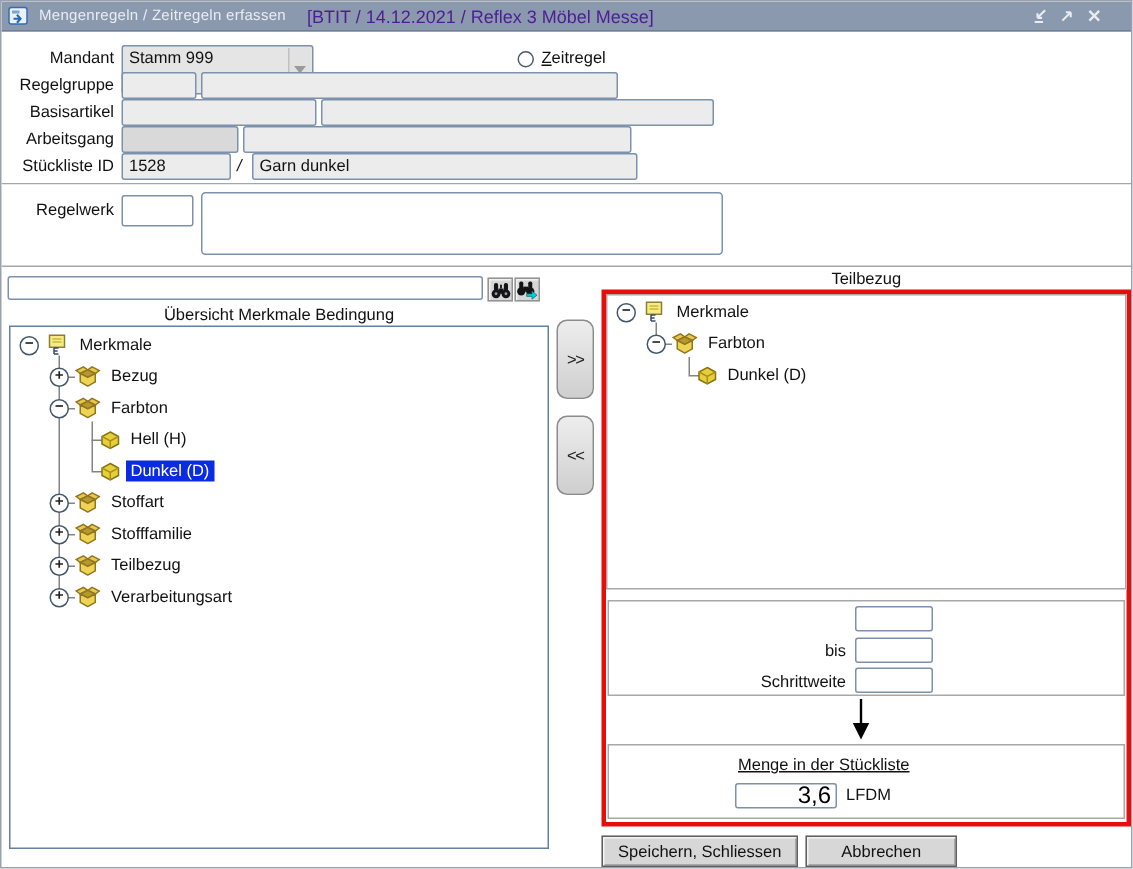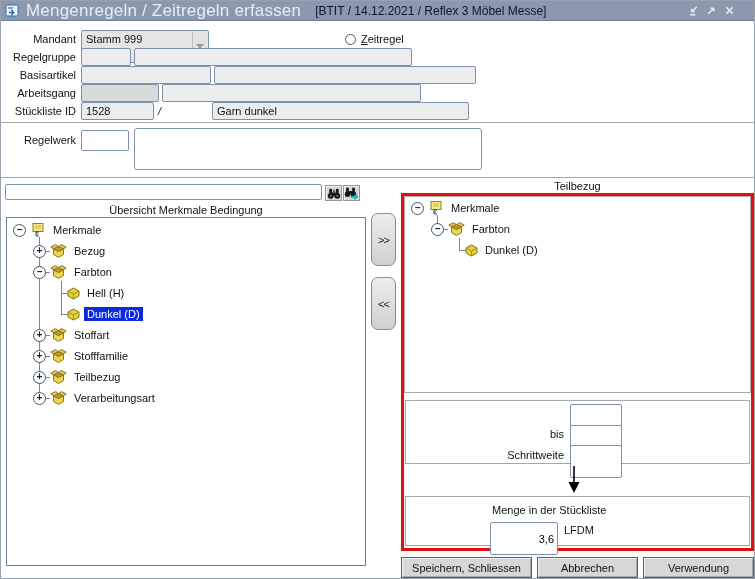--- a/index.html
+++ b/index.html
@@ -6,22 +6,22 @@
   html,body { background:#cfd4da; }
   #window {
     position:relative; width:755px; height:579px; background:#ffffff;
     font-family:"Liberation Sans", sans-serif; font-size:11px; color:#111;
     border:1px solid #98a2ae; overflow:hidden;
   }
   
   .titlebar { position:absolute; left:0; top:0; width:100%; height:20px;
     background:#8b99ae; border-bottom:1px solid #6f7f96; display:flex; align-items:center; }
   .titlebar .appicon { width:15px; height:15px; margin:0 6px 0 4px; }
-  .title-text { color:#e9edf3; font-size:17px; letter-spacing:.2px; white-space:pre; }
-  .title-context { color:#0f172a; font-size:12px; margin-left:14px; }
+  .title-text { color:#e9edf3; font-size:10px; letter-spacing:.2px; white-space:pre; }
+  .title-context { color:#4c1d95; font-size:12px; margin-left:14px; }
   .win-controls { position:absolute; right:18px; top:2px; display:flex; gap:4px; }
   .win-btn { width:14px; height:14px; display:flex; align-items:center; justify-content:center; cursor:default; }
 
   
   .lbl { position:absolute; left:0; width:75px; text-align:right; line-height:18px; }
   .fld { position:absolute; height:18px; border:1px solid #7d91ad; background:#ececec;
     font-family:"Liberation Sans",sans-serif; font-size:11px; padding:1px 4px; border-radius:2px; outline:none; color:#111; }
   .fld.white { background:#fff; }
   .fld.dark  { background:#d9d9d9; }
   textarea.fld { resize:none; }
@@ -56,22 +56,22 @@
   .trow { position:absolute; height:18px; display:flex; align-items:center; gap:4px; white-space:nowrap; }
   .tgl { width:13px; height:13px; border:1px solid #44566a; border-radius:50%; background:#fff;
     font:bold 10px/11px "Liberation Mono","DejaVu Sans Mono",monospace; text-align:center; color:#222; flex:none; z-index:2; }
   .ln { position:absolute; background:#848484; z-index:0; }
   .tlabel { padding:1px 3px; }
   .tlabel.sel { background:#0b2be0; color:#fff; }
   svg.ticon { flex:none; }
 
   
   .r-lbl { position:absolute; text-align:right; line-height:17px; }
-  .small-in { position:absolute; width:52px; height:33px; border:1px solid #7d91ad; background:#fff; border-radius:2px;
-    font-family:"Liberation Sans",sans-serif; font-size:11px; padding:1px 3px; outline:none; }
+  .small-in { position:absolute; width:52px; height:17px; border:1px solid #7d91ad; background:#fff; border-radius:2px;
+    font-family:"Liberation Sans",sans-serif; font-size:16px; padding:1px 3px; outline:none; }
 
   
   .btn { position:absolute; height:21px; background:#d7d7d7; border:1px solid #5f5f5f;
     box-shadow:inset 1px 1px 0 #f4f4f4, inset -1px -1px 0 #a8a8a8;
     font-family:"Liberation Sans",sans-serif; font-size:11px; color:#111; }
 </style>
 </head>
 <body>
 
 <div id="window">
@@ -126,21 +126,21 @@
   <input class="fld" style="left: 80px; top: 65px; width: 130px;" value="">
   <input class="fld" style="left: 213px; top: 65px; width: 262px;" value="">
 
   <div class="lbl" style="top:83px">Arbeitsgang</div>
   <input class="fld dark" style="left: 80px; top: 83px; width: 78px;" value="">
   <input class="fld" style="left: 161px; top: 83px; width: 259px;" value="">
 
   <div class="lbl" style="top:101px">Stückliste ID</div>
   <input class="fld" style="left: 80px; top: 101px; width: 73px;" value="1528">
   <div style="position:absolute; left:157px; top:101px; line-height:18px; font-style:italic;">/</div>
-  <input class="fld" style="left: 167px; top: 101px; width: 257px; margin-left: 44px;" value="Garn dunkel">
+  <input class="fld" style="left: 167px; top: 101px; width: 257px;" value="Garn dunkel">
 
   <div class="sep" style="top:121px"></div>
 
   <div class="lbl" style="top:130px">Regelwerk</div>
   <input class="fld white" style="left: 80px; top: 129px; width: 48px; height: 21px;" value="">
   <textarea class="fld white" style="left: 133px; top: 127px; width: 348px; height: 42px; border-radius: 3px;"></textarea>
 
   <div class="sep" style="top:176px"></div>
 
   <input class="fld white" style="left: 4px; top: 183px; width: 317px; height: 16px;" value="">
@@ -328,25 +328,24 @@
         <div class="r-lbl" style="left:0; top:46px; width:158px;">Schrittweite</div>
         <input class="small-in" style="left: 164px; top: 44px;" value="">
       </div>
 
       <svg style="position:absolute; left:162px; top:270px;" width="16" height="28" viewBox="0 0 16 28">
         <line x1="8" y1="0" x2="8" y2="17" stroke="#000" stroke-width="1.6"></line>
         <polygon points="2.5,16 13.5,16 8,27" fill="#000"></polygon>
       </svg>
 
       <div class="gray-box" style="left:1px; top:300px; width:345px; height:50px;">
-        <div style="position:absolute; left:86px; top:7px;">Menge in der Stückliste</div>
+        <div style="position:absolute; left:86px; top:7px;text-decoration:underline;">Menge in der Stückliste</div>
         <input class="small-in" style="left: 84px; top: 25px; width: 68px; text-align: right;" value="3,6">
         <div style="position:absolute; left:158px; top:27px;">LFDM</div>
       </div>
 
     </div>
   </div>
 
   <button class="btn" style="left:400px; top:556px; width:131px;">Speichern, Schliessen</button>
   <button class="btn" style="left:536px; top:556px; width:101px;">Abbrechen</button>
-  <button class="btn" style="left:642px; top:556px; width:111px;">Verwendung</button>
 
 </div>
 
 </body></html>

